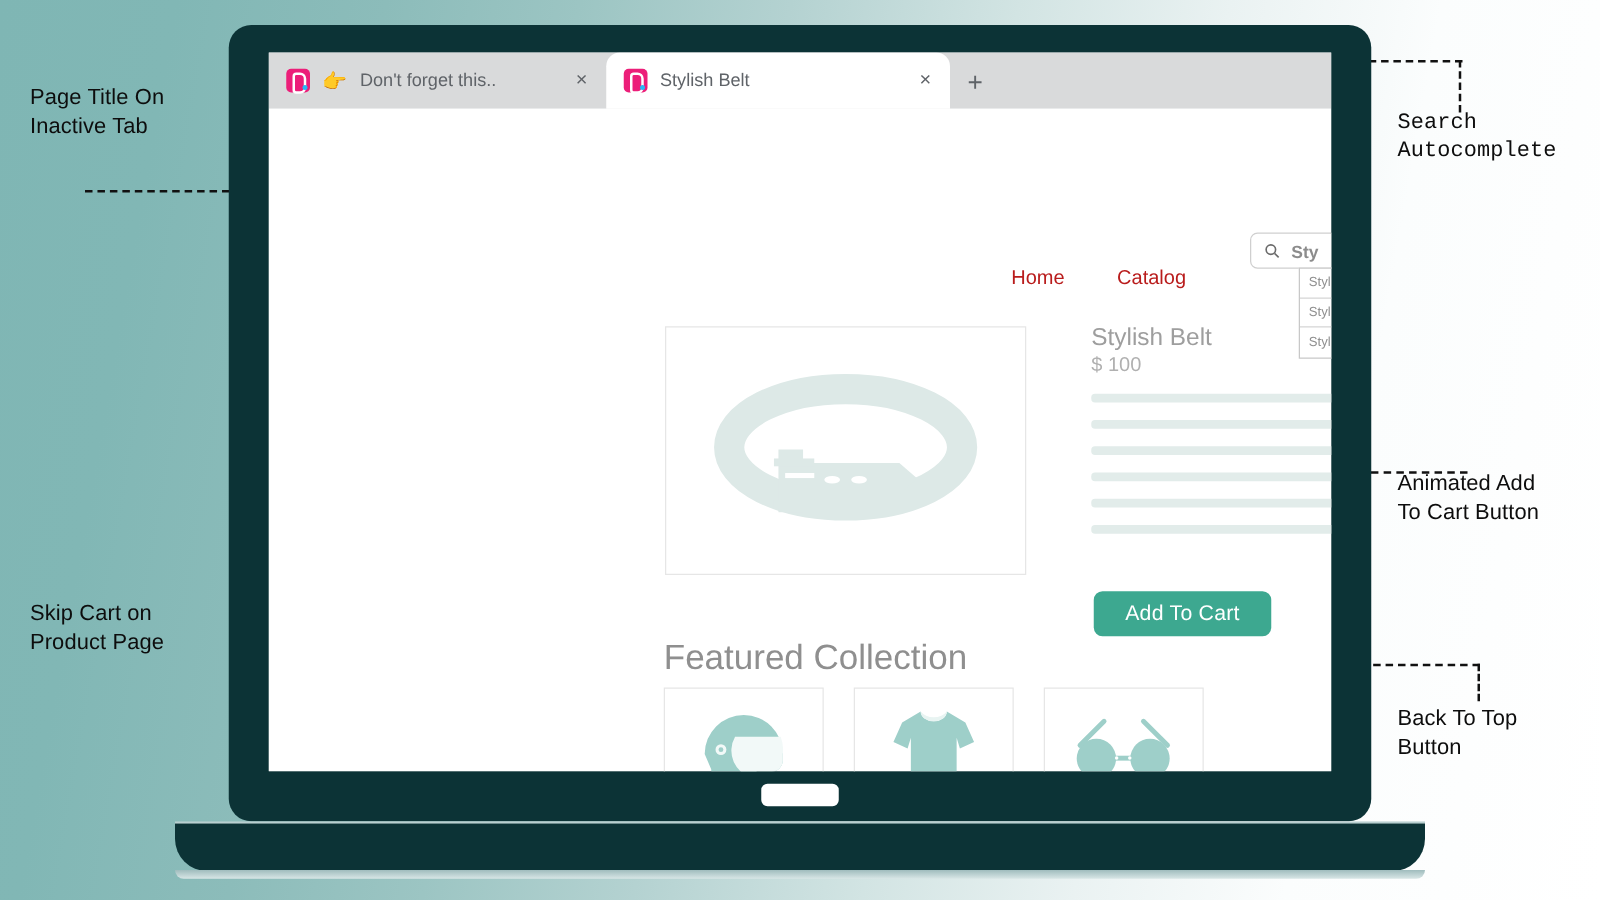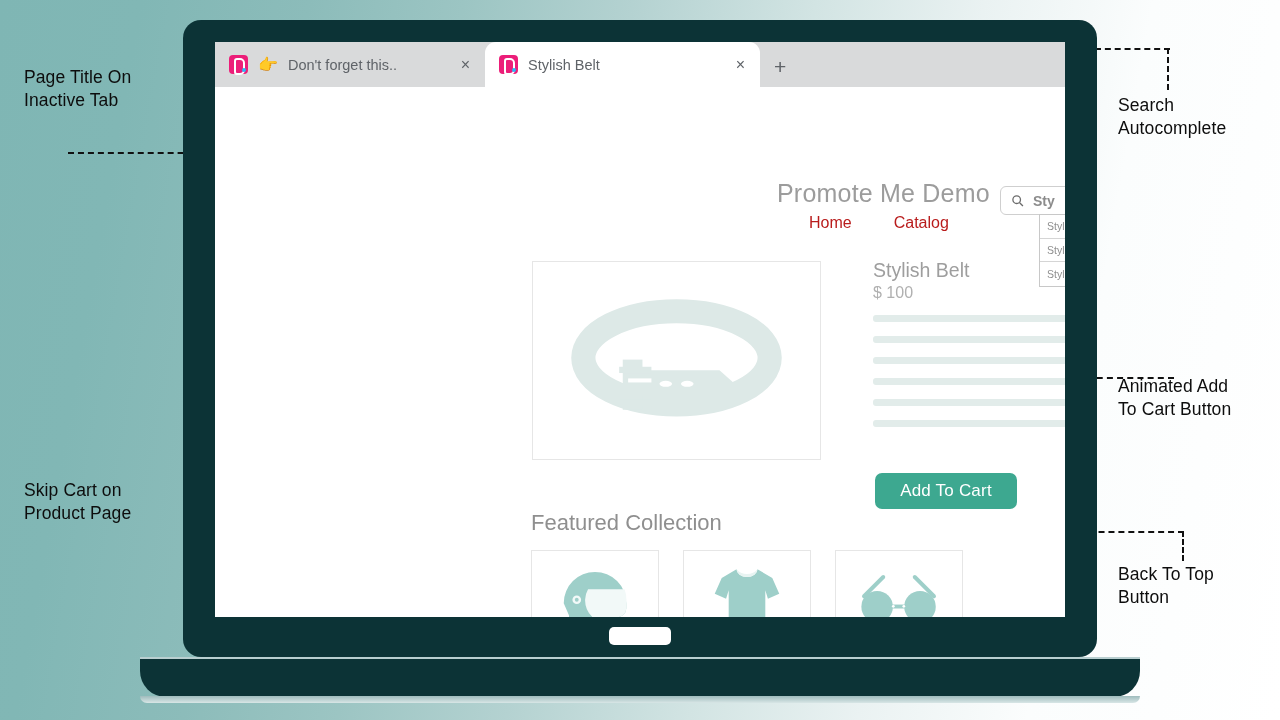--- a/index.html
+++ b/index.html
@@ -19,21 +19,21 @@
   .annot {
     position: absolute;
     color: #0d0d0d;
     font-size: 17.5px;
     line-height: 23px;
     letter-spacing: .1px;
     white-space: pre-line;
   }
   .a-page-title  { left: 24px;   top: 66px;  }
   .a-skip-cart   { left: 24px;   top: 447px; margin-top: 32px; }
-  .a-search      { left: 1118px; top: 94px;  }
+  .a-search      { left: 1118px; top: 87px; font-family: Liberation Mono, monospace;  }
   .a-animated    { left: 1118px; top: 351px; margin-top: 24px; }
   .a-backtotop   { left: 1118px; top: 563px; }
 
   .dash-h, .dash-v { position: absolute; }
   .dash-h { height: 0; border-top: 2.5px dashed #111; }
   .dash-v { width: 0;  border-left: 2.5px dashed #111; }
   .sq { position: absolute; width: 11px; height: 11px; background: #111; }
 
   
   .laptop-body {
@@ -206,21 +206,21 @@
     border: none;
     border-radius: 7px;
     font-size: 17px;
     font-family: "Liberation Sans", sans-serif;
     letter-spacing: .2px;
   }
 
   
   .feat-title {
     position: absolute; left: 316px; top: 423px;
-    font-size: 22px; color: #8f8f8f;
+    font-size: 28px; color: #8f8f8f;
   }
   .feat-row {
     position: absolute; left: 316px; top: 463px;
     display: flex; gap: 24px;
   }
   .fcard { width: 128px; }
   .fthumb {
     width: 128px; height: 95px;
     border: 1px solid #e6e6e6;
     display: flex; align-items: center; justify-content: center;
@@ -278,21 +278,20 @@
       <span class="favicon"></span>
       <span class="tab-title">Stylish Belt</span>
       <span class="tab-close">×</span>
     </div>
 
     <span class="newtab">+</span>
   </div>
 
   <div class="page">
 
-    <div class="brand">Promote Me Demo</div>
 
     <div class="nav">
       <span>Home</span>
       <span>Catalog</span>
     </div>
 
     <div class="searchbox">
       <svg width="13" height="13" viewBox="0 0 24 24" fill="none" stroke="#6b6b6b" stroke-width="2.4">
         <circle cx="10.5" cy="10.5" r="7"></circle>
           <line x1="16" y1="16" x2="22" y2="22"></line>

